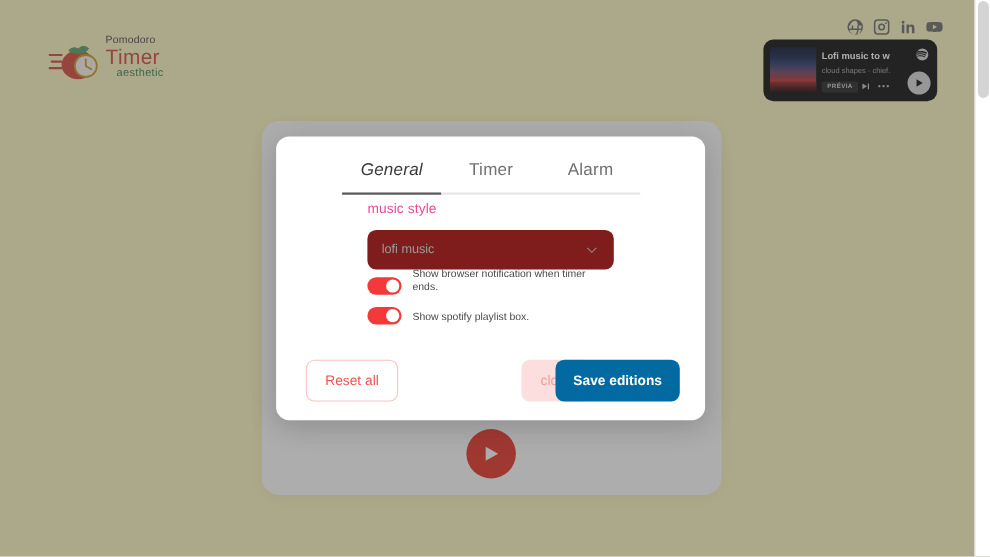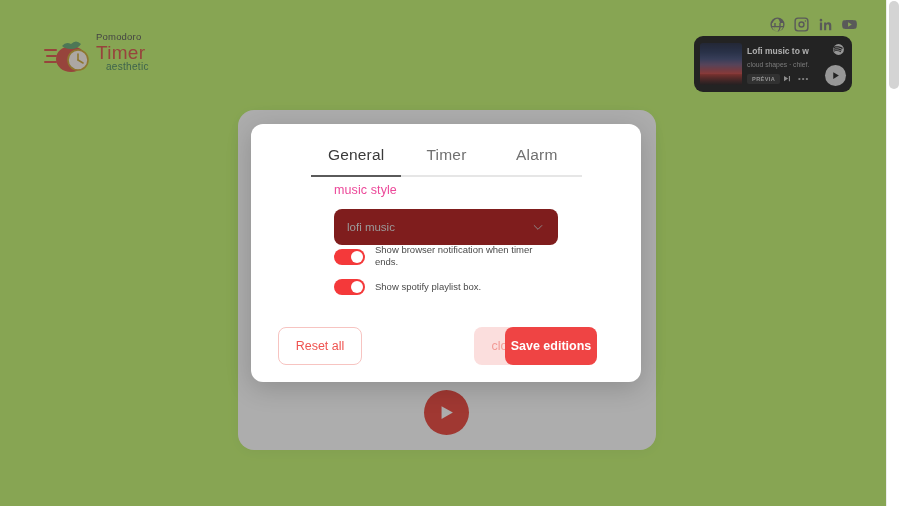--- a/index.html
+++ b/index.html
@@ -13,21 +13,21 @@
   body {
     font-family: "Liberation Sans", sans-serif;
     background: #ffffff;
     position: relative;
   }
 
   
   .page {
     position: absolute;
     inset: 0;
-    background: #bef264;
+    background: #fef9c3;
   }
 
   
   .logo {
     position: absolute;
     left: 44px;
     top: 30px;
     width: 130px;
     height: 46px;
   }
@@ -278,20 +278,21 @@
     font-size: 15.5px;
     color: #707070;
     padding-bottom: 11px;
     letter-spacing: .2px;
     cursor: pointer;
   }
   .tab.active {
     color: #3a3a3a;
     border-bottom: 2px solid #5a5a5a;
     margin-bottom: -2px;
+    font-style: italic;
   }
   .group {
     position: absolute;
     left: 83px;
     top: 59px;
     width: 224px;
   }
   .group-label {
     font-size: 12.5px;
     color: #ec4899;
@@ -321,21 +322,21 @@
   .chev svg { width: 100%; height: 100%; stroke: currentColor; fill: none; stroke-width: 1.6; display: block; }
 
   .toggles {
     position: absolute;
     left: 83px;
     top: 120px;
     width: 230px;
   }
   .toggle-row {
     display: flex;
-    align-items: center;
+    align-items: flex-end;
     margin-bottom: 10px;
   }
   .switch {
     width: 31px;
     height: 16px;
     border-radius: 9px;
     position: relative;
     flex: 0 0 auto;
     margin-top: 1px;
     cursor: pointer;
@@ -389,22 +390,22 @@
   }
   .btn-close {
     left: 156px;
     width: 64px;
     background: #fbdedd;
     color: #f29b97;
     margin-left: 40px;
   }
   .btn-save {
     left: 227px;
-    width: 92px;
-    background: #ef4444;
+    width: 113px;
+    background: #0369a1;
     color: #ffffff;
     font-weight: bold;
   }
 </style>
 </head>
 <body>
 
 <div class="page">
 
   <div class="logo">

